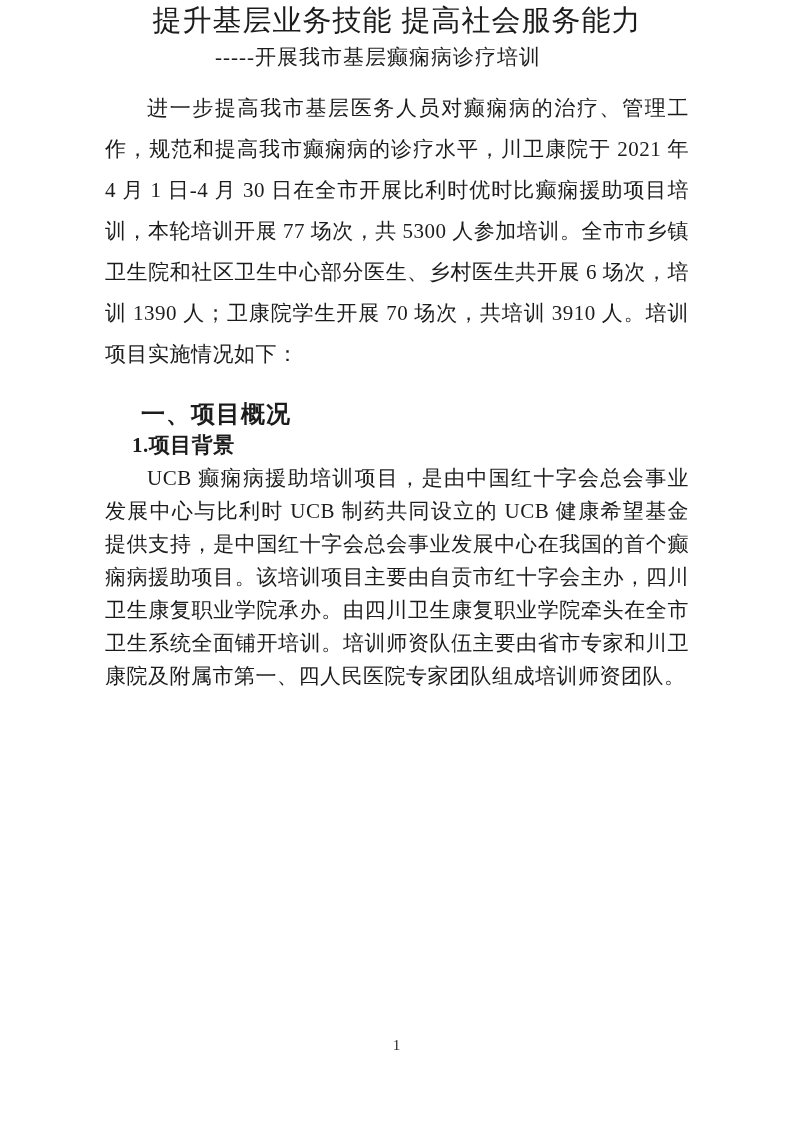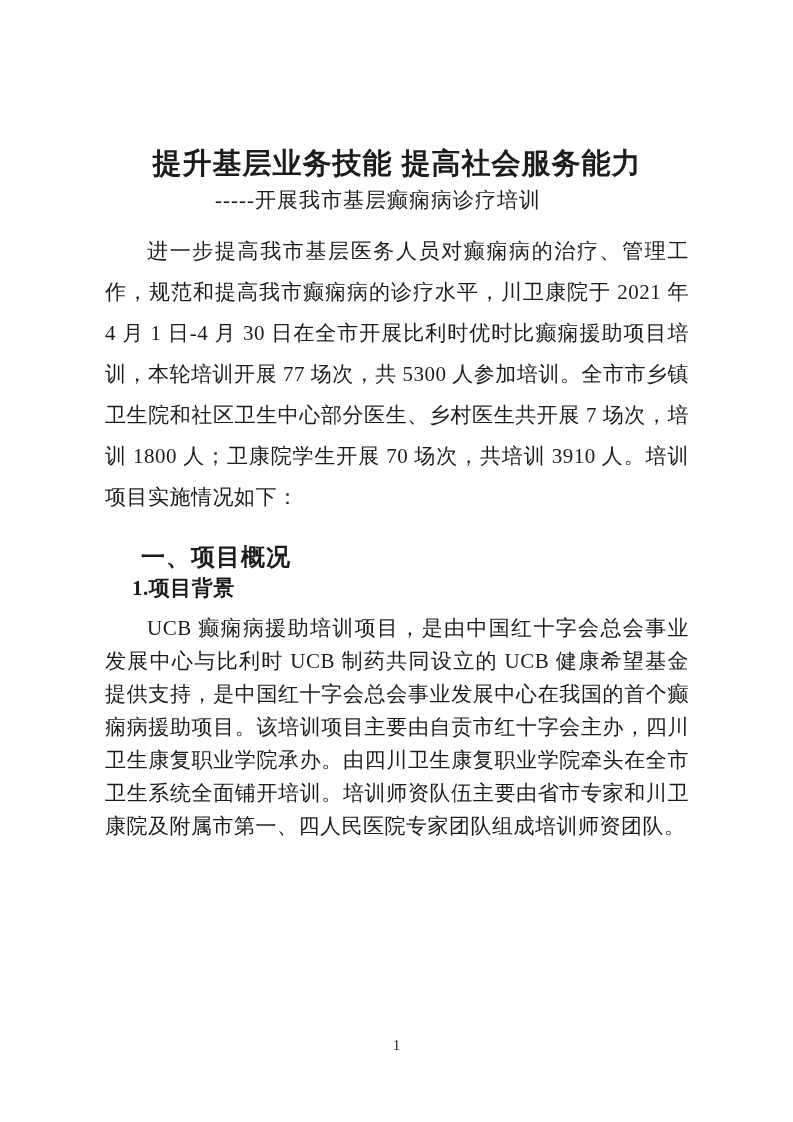--- a/index.html
+++ b/index.html
@@ -18,23 +18,22 @@
     overflow: hidden;
     box-sizing: border-box;
   }
   .content {
     position: absolute;
     left: 105px;
     right: 104px;
     top: 0;
   }
   .doc-title {
-    margin-top: 143px;
     font-family: "Liberation Sans", "DejaVu Sans", sans-serif;
-    font-weight: bold;
+    font-weight: normal;
     font-size: 29px;
     line-height: 40px;
     text-align: center;
     letter-spacing: 1px;
     white-space: nowrap;
   }
   .doc-subtitle {
     margin-top: 0;
     font-size: 21px;
     line-height: 34px;
@@ -46,21 +45,21 @@
     font-size: 21px;
     text-align: justify;
     text-indent: 2em;
     letter-spacing: 0.5px;
   }
   .para-intro {
     margin-top: 14px;
     line-height: 41px;
   }
   .para-tight {
-    margin-top: 9px;
+    margin-top: 2px;
     line-height: 33px;
   }
   .h-section {
     margin-top: 23px;
     font-family: "Liberation Sans", "DejaVu Sans", sans-serif;
     font-weight: bold;
     font-size: 24px;
     line-height: 32px;
     text-indent: 36px;
     letter-spacing: 1px;
@@ -86,21 +85,21 @@
 </head>
 <body>
 
 <div class="page">
   <div class="content">
 
     <div class="doc-title">提升基层业务技能 提高社会服务能力</div>
 
     <div class="doc-subtitle">-----开展我市基层癫痫病诊疗培训</div>
 
-    <div class="para para-intro">进一步提高我市基层医务人员对癫痫病的治疗、管理工作，规范和提高我市癫痫病的诊疗水平，川卫康院于 2021 年 4 月 1 日-4 月 30 日在全市开展比利时优时比癫痫援助项目培训，本轮培训开展 77 场次，共 5300 人参加培训。全市市乡镇卫生院和社区卫生中心部分医生、乡村医生共开展 7 场次，培训 1800 人；卫康院学生开展 70 场次，共培训 3910 人。培训项目实施情况如下：</div>
+    <div class="para para-intro">进一步提高我市基层医务人员对癫痫病的治疗、管理工作，规范和提高我市癫痫病的诊疗水平，川卫康院于 2021 年 4 月 1 日-4 月 30 日在全市开展比利时优时比癫痫援助项目培训，本轮培训开展 77 场次，共 5300 人参加培训。全市市乡镇卫生院和社区卫生中心部分医生、乡村医生共开展 6 场次，培训 1390 人；卫康院学生开展 70 场次，共培训 3910 人。培训项目实施情况如下：</div>
 
     <div class="h-section">一、项目概况</div>
 
     <div class="h-sub">1.项目背景</div>
 
     <div class="para para-tight">UCB 癫痫病援助培训项目，是由中国红十字会总会事业发展中心与比利时 UCB 制药共同设立的 UCB 健康希望基金提供支持，是中国红十字会总会事业发展中心在我国的首个癫痫病援助项目。该培训项目主要由自贡市红十字会主办，四川卫生康复职业学院承办。由四川卫生康复职业学院牵头在全市卫生系统全面铺开培训。培训师资队伍主要由省市专家和川卫康院及附属市第一、四人民医院专家团队组成培训师资团队。</div>
 
 
 
   </div>

